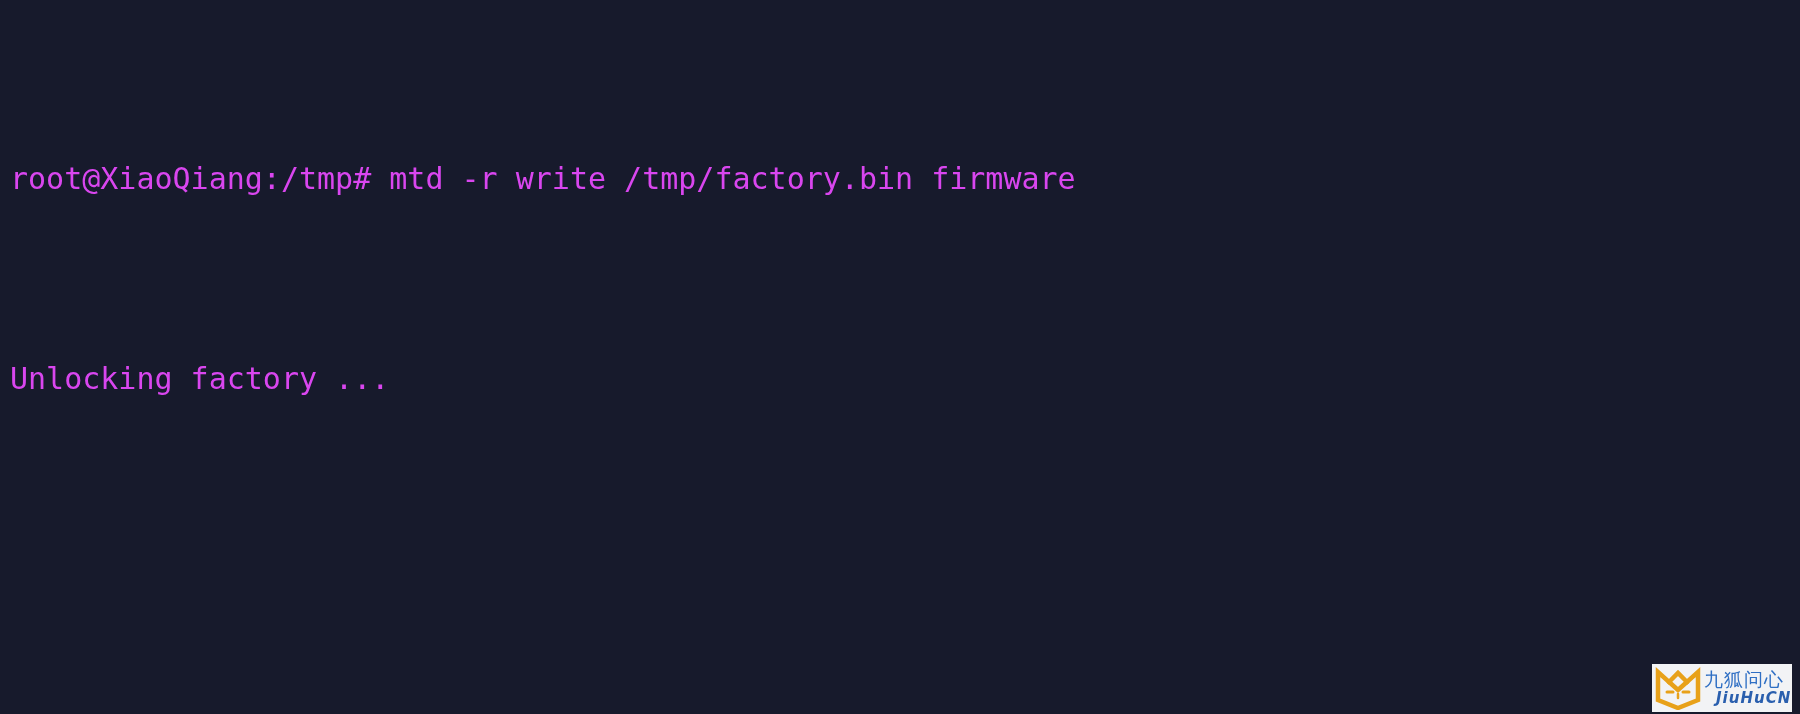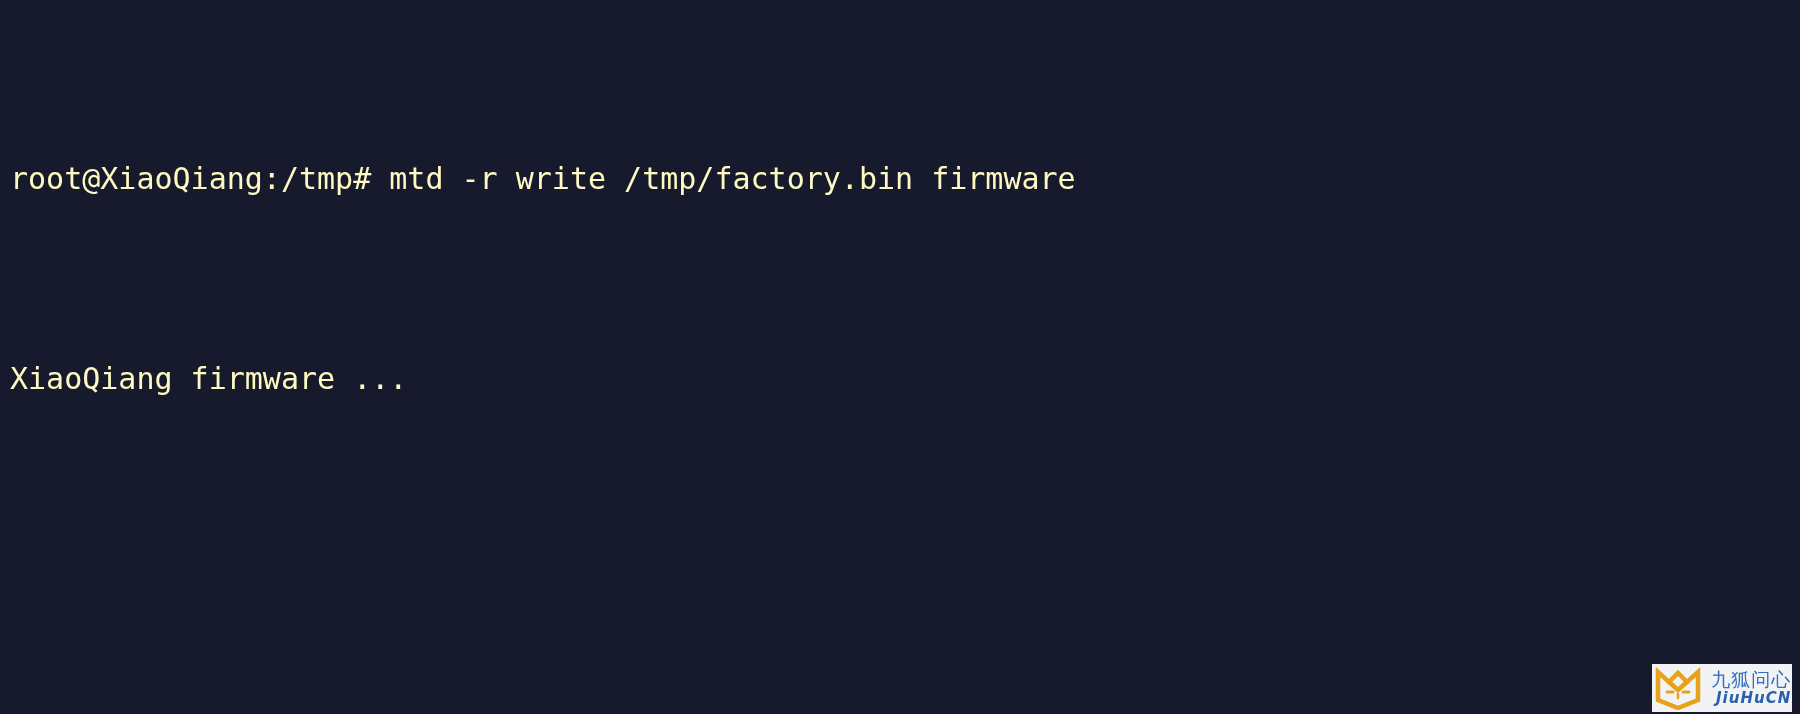--- a/index.html
+++ b/index.html
@@ -23,40 +23,39 @@
     right: 0;
     font-size: 30px;
     line-height: 50px;
     color: #3bd67f;
     letter-spacing: 0px;
     white-space: pre;
   }
   .term-line {
     height: 50px;
     white-space: pre;
-    color: #fef9c3;
+    color: #d946ef;
   }
   .term-line.blank {
     height: 50px;
   }
   
   #watermark {
     position: absolute;
     right: 8px;
     bottom: 2px;
     width: 140px;
     height: 48px;
     background: #f2f3f5;
     display: flex;
     align-items: center;
     justify-content: flex-start;
     padding: 0;
     box-sizing: border-box;
     overflow: hidden;
-    text-align: right;
   }
   #watermark .wm-logo {
     width: 48px;
     height: 44px;
     flex: 0 0 48px;
     display: block;
     margin-left: 2px;
   }
   #watermark .wm-text {
     display: flex;
@@ -86,21 +85,21 @@
 </style>
 </head>
 <body>
 
 <div id="screen" style="background: rgb(23, 26, 44);">
 
   <div id="terminal-output" style="color: rgb(59, 214, 127);">
 
     <div class="term-line">root@XiaoQiang:/tmp# mtd -r write /tmp/factory.bin firmware</div>
 
-    <div class="term-line">XiaoQiang firmware ...</div>
+    <div class="term-line">Unlocking factory ...</div>
 
     <div class="term-line blank"></div>
 
     
 
     
 
     
 
   </div>

